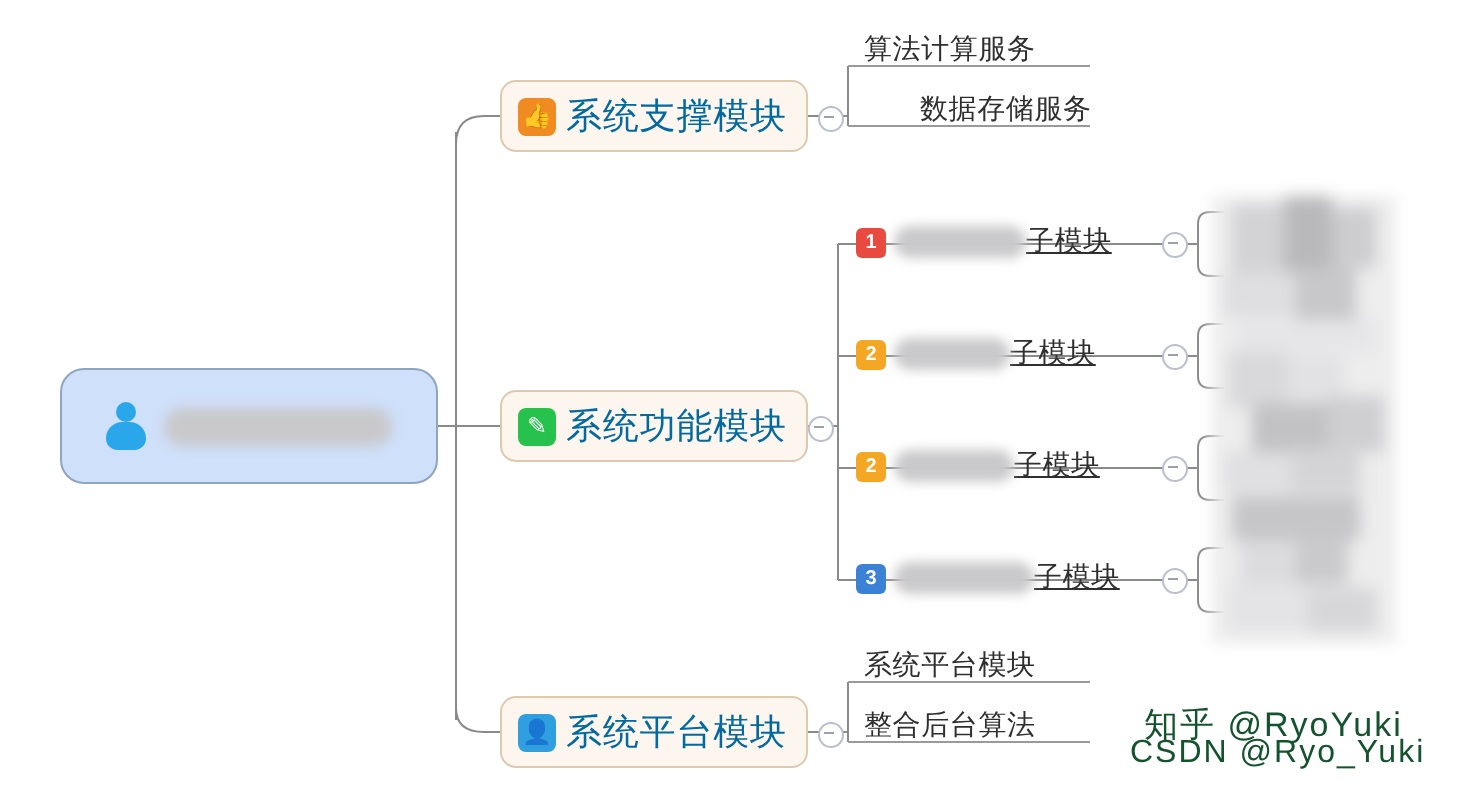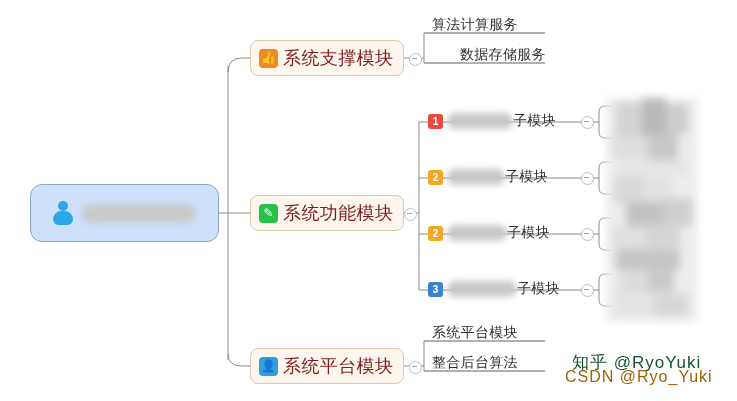--- a/index.html
+++ b/index.html
@@ -84,21 +84,21 @@
     background: #fdf6ef;
     border: 1px solid #ddc9ad;
     border-radius: 8px;
     display: flex;
     align-items: center;
     padding: 0 10px 0 8px;
     white-space: nowrap;
   }
   .branch-label {
     font-size: 18px;
-    color: #7f1d1d;
+    color: #0369a1;
     letter-spacing: 0.4px;
     margin-left: 5px;
   }
   .bicon {
     width: 19px;
     height: 19px;
     border-radius: 4px;
     flex: 0 0 auto;
     position: relative;
   }
@@ -145,20 +145,21 @@
     margin-right: 4px;
   }
   .sub-redacted {
     height: 16px;
     border-radius: 8px;
   }
   .sub-text {
     font-size: 14px;
     color: #2f2f2f;
     letter-spacing: 0.3px;
+    text-decoration: underline;
   }
 
   
   .toggle {
     position: absolute;
     width: 11px;
     height: 11px;
     border: 1px solid #b9bfcc;
     border-radius: 50%;
     background: #ffffff;
@@ -197,21 +198,21 @@
     letter-spacing: 1px;
   }
   .wm-zhihu {
     left: 572px;
     top: 351px;
   }
   .wm-csdn {
     left: 565px;
     top: 368px;
     font-size: 16px;
-    color: #a16207;
+    color: #14532d;
   }
 </style>
 </head>
 <body>
 
 <div id="canvas">
 
   <svg id="wires" viewBox="0 0 737 401" xmlns="http://www.w3.org/2000/svg">
     <g fill="none" stroke="#8a8a8a" stroke-width="1">
 

